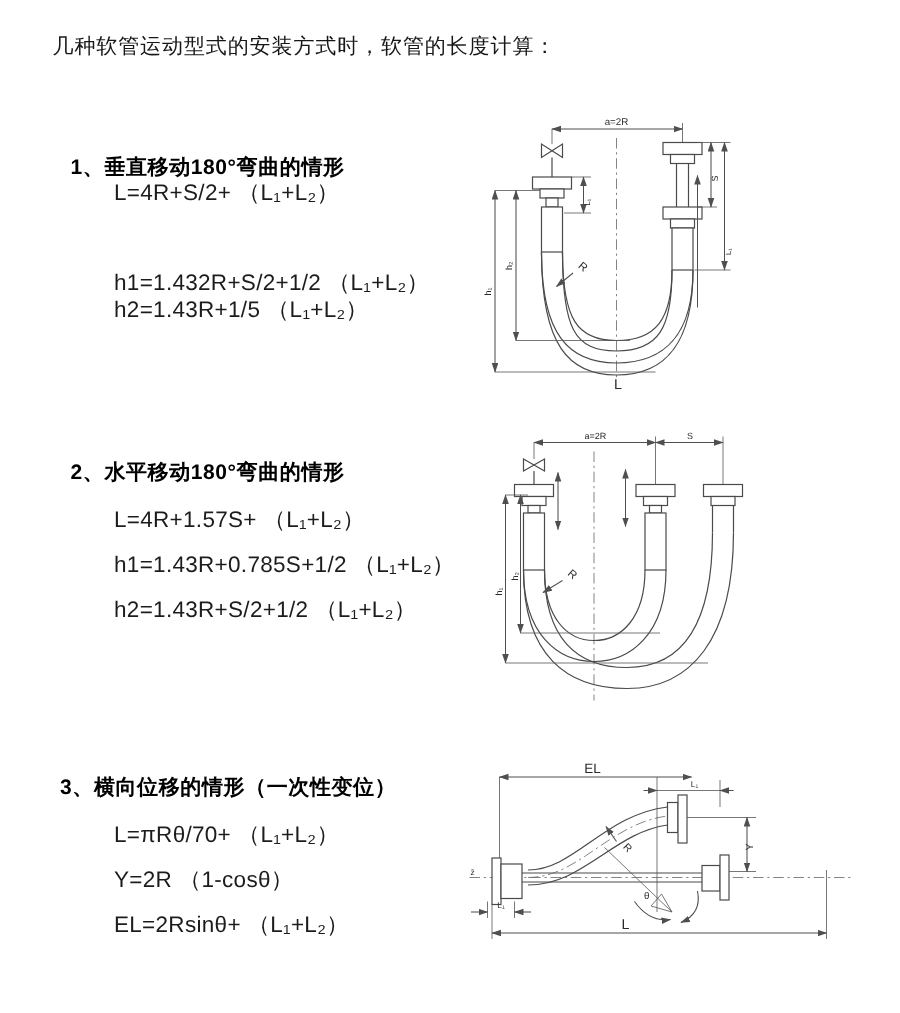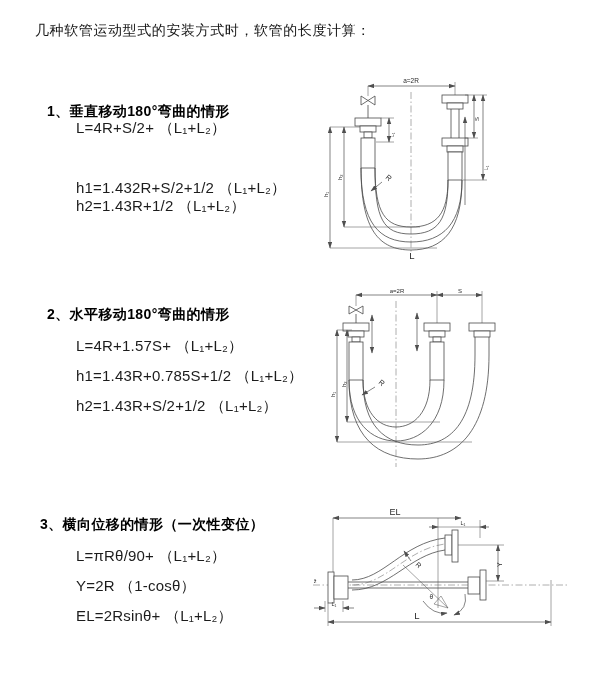--- a/index.html
+++ b/index.html
@@ -18,29 +18,29 @@
   .cl{stroke:#6a6a6a;stroke-width:0.55;fill:none;stroke-dasharray:7 2.5 1.5 2.5;}
 </style>
 </head>
 <body>
 
 <div class="abs title" style="left:35px;top:22px;">几种软管运动型式的安装方式时，软管的长度计算：</div>
 
 <div class="abs sec-heading" style="left:47px;top:103px;">1、垂直移动180°弯曲的情形</div>
 <div class="abs formula" style="left:76px;top:119px;">L=4R+S/2+ （L₁+L₂）</div>
 <div class="abs formula" style="left:76px;top:179px;">h1=1.432R+S/2+1/2 （L₁+L₂）</div>
-<div class="abs formula" style="left:76px;top:197px;">h2=1.43R+1/2 （L₁+L₂）</div>
+<div class="abs formula" style="left:76px;top:197px;">h2=1.43R+1/5 （L₁+L₂）</div>
 
 <div class="abs sec-heading" style="left:47px;top:306px;">2、水平移动180°弯曲的情形</div>
 <div class="abs formula" style="left:76px;top:337px;">L=4R+1.57S+ （L₁+L₂）</div>
 <div class="abs formula" style="left:76px;top:367px;">h1=1.43R+0.785S+1/2 （L₁+L₂）</div>
 <div class="abs formula" style="left:76px;top:397px;">h2=1.43R+S/2+1/2 （L₁+L₂）</div>
 
 <div class="abs sec-heading" style="left:40px;top:516px;">3、横向位移的情形（一次性变位）</div>
-<div class="abs formula" style="left:76px;top:547px;">L=πRθ/90+ （L₁+L₂）</div>
+<div class="abs formula" style="left:76px;top:547px;">L=πRθ/70+ （L₁+L₂）</div>
 <div class="abs formula" style="left:76px;top:577px;">Y=2R （1-cosθ）</div>
 <div class="abs formula" style="left:76px;top:607px;">EL=2Rsinθ+ （L₁+L₂）</div>
 
 <svg style="left:315px;top:75px;" width="200" height="192" viewBox="0 0 200 192">
   <defs>
     <marker id="ar1" markerUnits="userSpaceOnUse" markerWidth="8" markerHeight="6" refX="6" refY="2.2" orient="auto-start-reverse">
       <path d="M0,0 L6.5,2.2 L0,4.4 Z" fill="#4f4f4f"></path>
     </marker>
     <pattern id="xh1" width="3.4" height="3.4" patternUnits="userSpaceOnUse">
       <path d="M0,3.4 L3.4,0 M0,0 L3.4,3.4" stroke="#6b6b6b" stroke-width="0.5"></path>

